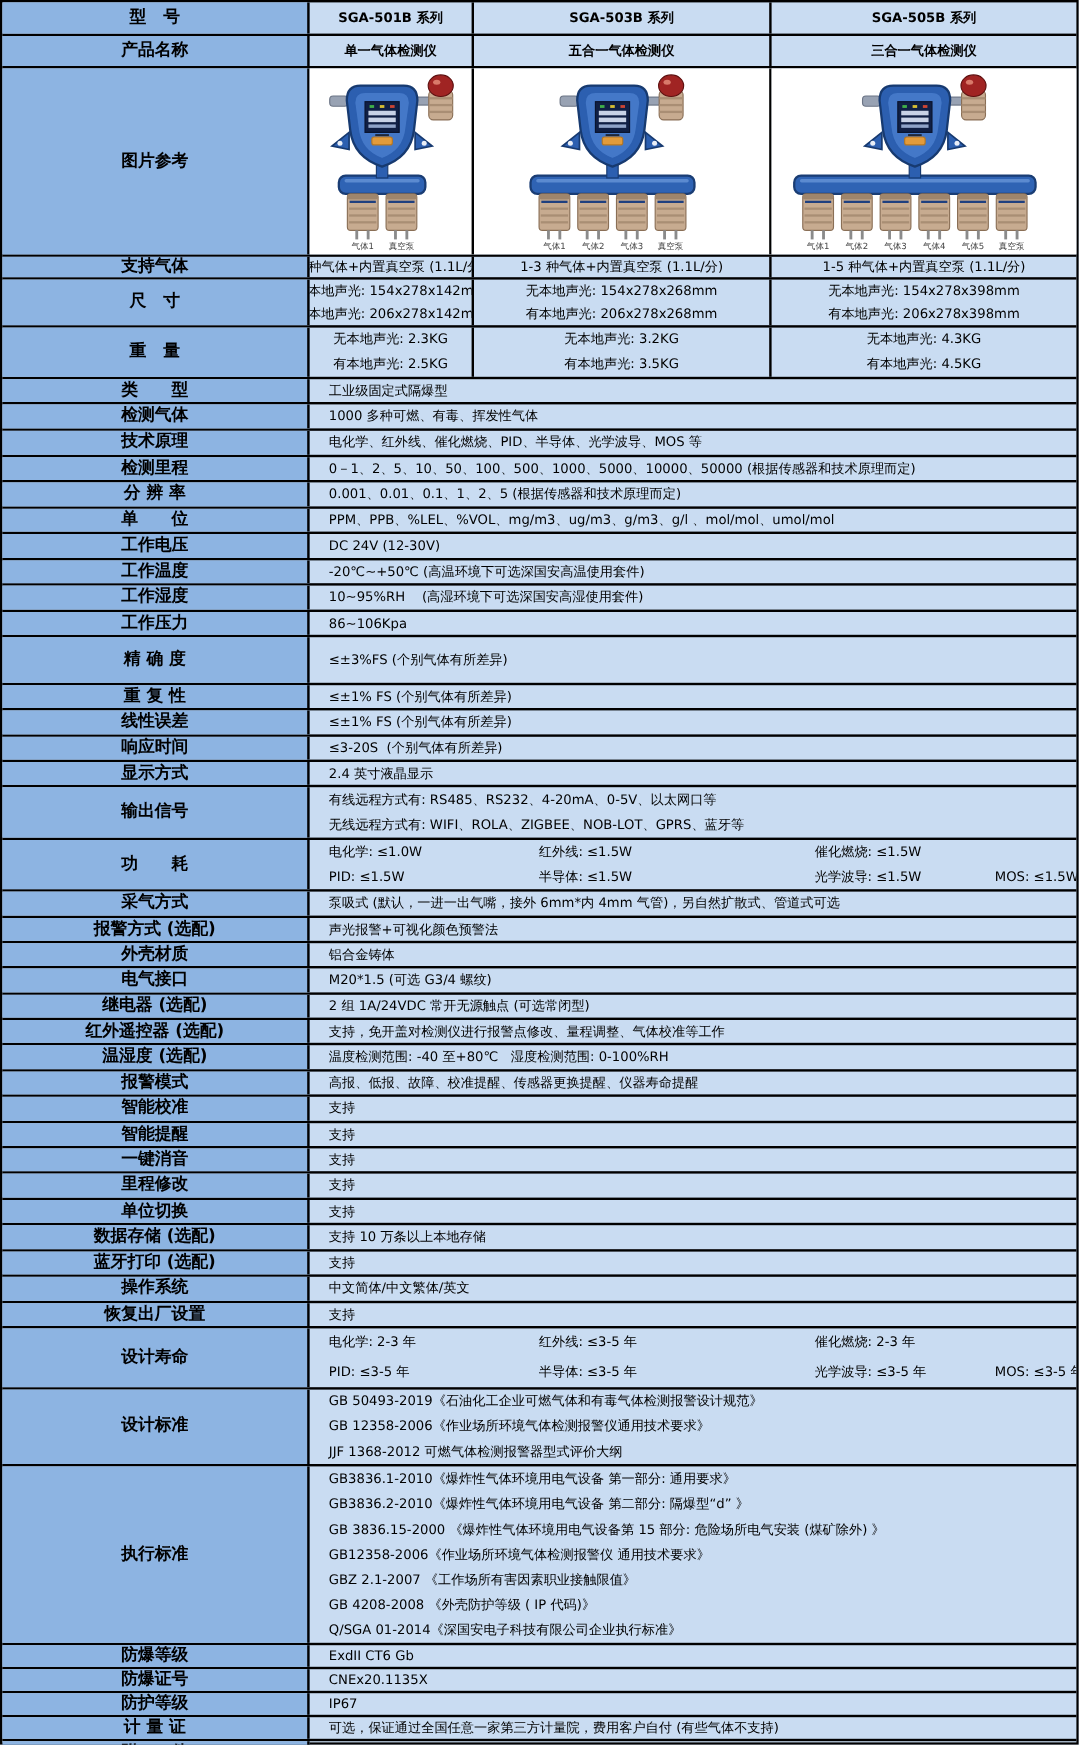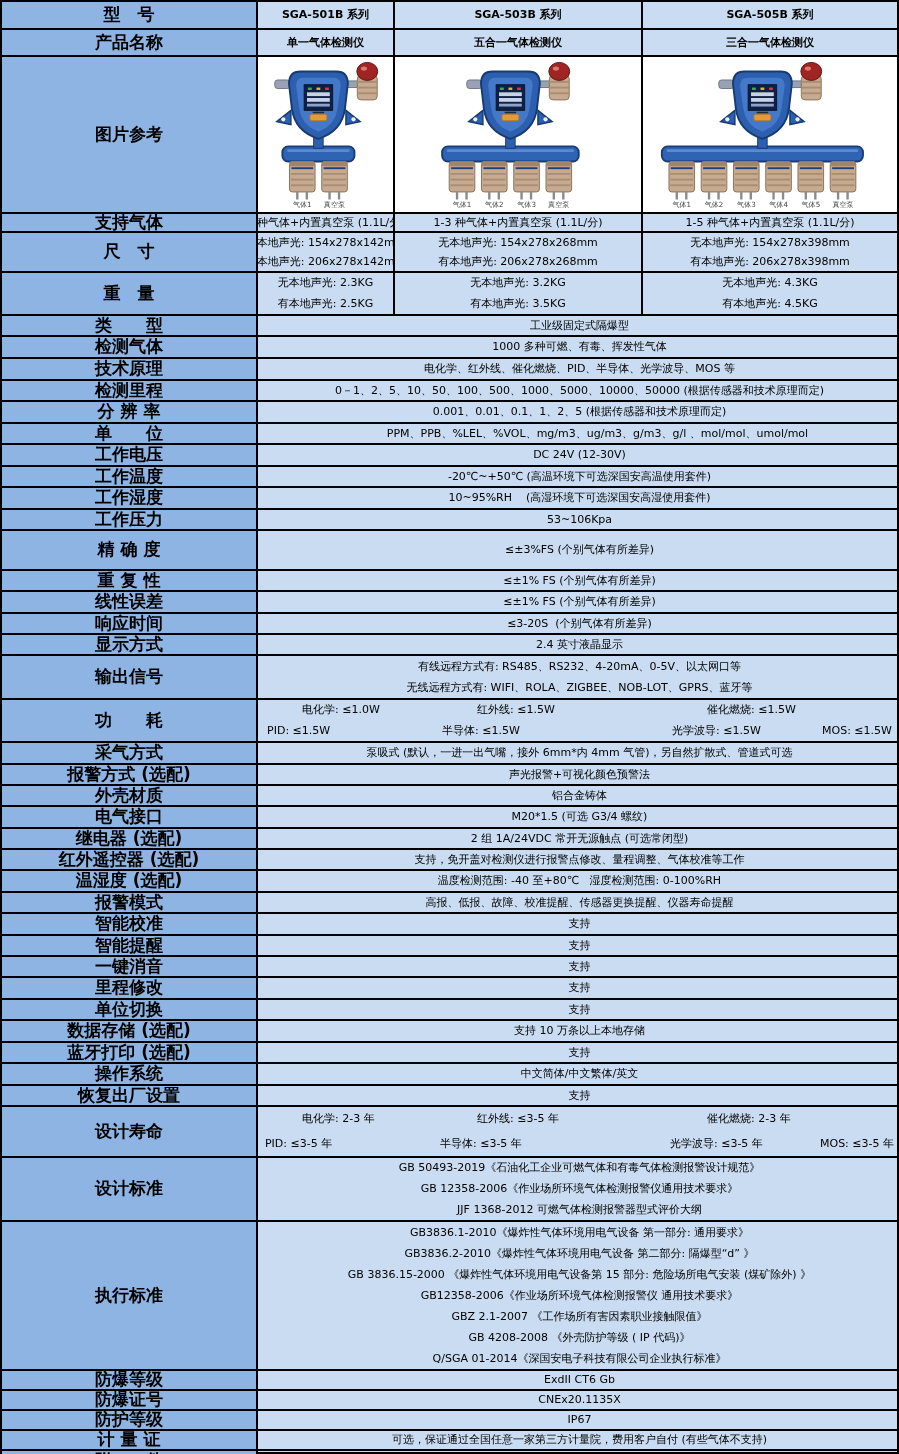--- a/index.html
+++ b/index.html
@@ -18,30 +18,30 @@
   }
   .row{display:grid;box-sizing:border-box;border-bottom:2px solid var(--border);}
   .row.last{border-bottom:none;}
   .top4{grid-template-columns:256px 137px 248px 1fr;}
   .srow{grid-template-columns:256px 1fr;}
   .cell{
     box-sizing:border-box;display:flex;align-items:center;justify-content:center;
     overflow:hidden;white-space:pre;line-height:1.25;
   }
   .cell.label{
-    background:var(--label-bg);font-weight:bold;font-size:17px;
+    background:var(--label-bg);font-weight:bold;font-size:14px;
     border-right:2px solid var(--border);text-align:center;
   }
   .cell.v{border-right:2px solid var(--border);font-size:11px;}
   .row .cell:last-child{border-right:none;}
   .model{font-weight:bold;font-size:13px;}
   .pname{font-weight:bold;font-size:12px;}
   .img{background:var(--img-bg);align-items:center;}
   .stack{flex-direction:column;justify-content:space-around;align-items:center;}
-  .val{flex-direction:column;justify-content:space-around;align-items:center;padding-left:4px;}
+  .val{flex-direction:column;justify-content:space-around;align-items:flex-start;padding-left:16px;}
   .sline{white-space:pre;font-size:11px;}
   .seg{display:inline-block;}
   .seg0{width:175px;}
   .seg1{width:230px;}
   .seg2{width:150px;}
   svg{display:block;}
 </style>
 </head>
 <body>
 
@@ -310,39 +310,39 @@
         <div class="cell v val"><div class="sline">电化学、红外线、催化燃烧、PID、半导体、光学波导、MOS 等</div></div>
       </div>
       <div class="row srow" style="height: 21px;">
         <div class="cell label">检测里程</div>
         <div class="cell v val"><div class="sline">0－1、2、5、10、50、100、500、1000、5000、10000、50000 (根据传感器和技术原理而定)</div></div>
       </div>
       <div class="row srow" style="height: 22px;">
         <div class="cell label">分 辨 率</div>
         <div class="cell v val"><div class="sline">0.001、0.01、0.1、1、2、5 (根据传感器和技术原理而定)</div></div>
       </div>
-      <div class="row srow" style="height: 21px; gap: 36px;">
+      <div class="row srow" style="height: 21px;">
         <div class="cell label">单　　位</div>
         <div class="cell v val"><div class="sline">PPM、PPB、%LEL、%VOL、mg/m3、ug/m3、g/m3、g/l 、mol/mol、umol/mol</div></div>
       </div>
       <div class="row srow" style="height: 22px;">
         <div class="cell label">工作电压</div>
         <div class="cell v val"><div class="sline">DC 24V (12-30V)</div></div>
       </div>
       <div class="row srow" style="height: 21px;">
         <div class="cell label">工作温度</div>
         <div class="cell v val"><div class="sline">-20℃~+50℃ (高温环境下可选深国安高温使用套件)</div></div>
       </div>
       <div class="row srow" style="height: 22px;">
         <div class="cell label">工作湿度</div>
         <div class="cell v val"><div class="sline">10~95%RH    (高湿环境下可选深国安高湿使用套件)</div></div>
       </div>
       <div class="row srow" style="height: 21px;">
         <div class="cell label">工作压力</div>
-        <div class="cell v val"><div class="sline">53~106Kpa</div></div>
+        <div class="cell v val"><div class="sline">86~106Kpa</div></div>
       </div>
       <div class="row srow" style="height: 40px;">
         <div class="cell label">精 确 度</div>
         <div class="cell v val"><div class="sline">≤±3%FS (个别气体有所差异)</div></div>
       </div>
       <div class="row srow" style="height: 21px;">
         <div class="cell label">重 复 性</div>
         <div class="cell v val"><div class="sline">≤±1% FS (个别气体有所差异)</div></div>
       </div>
       <div class="row srow" style="height: 22px;">

